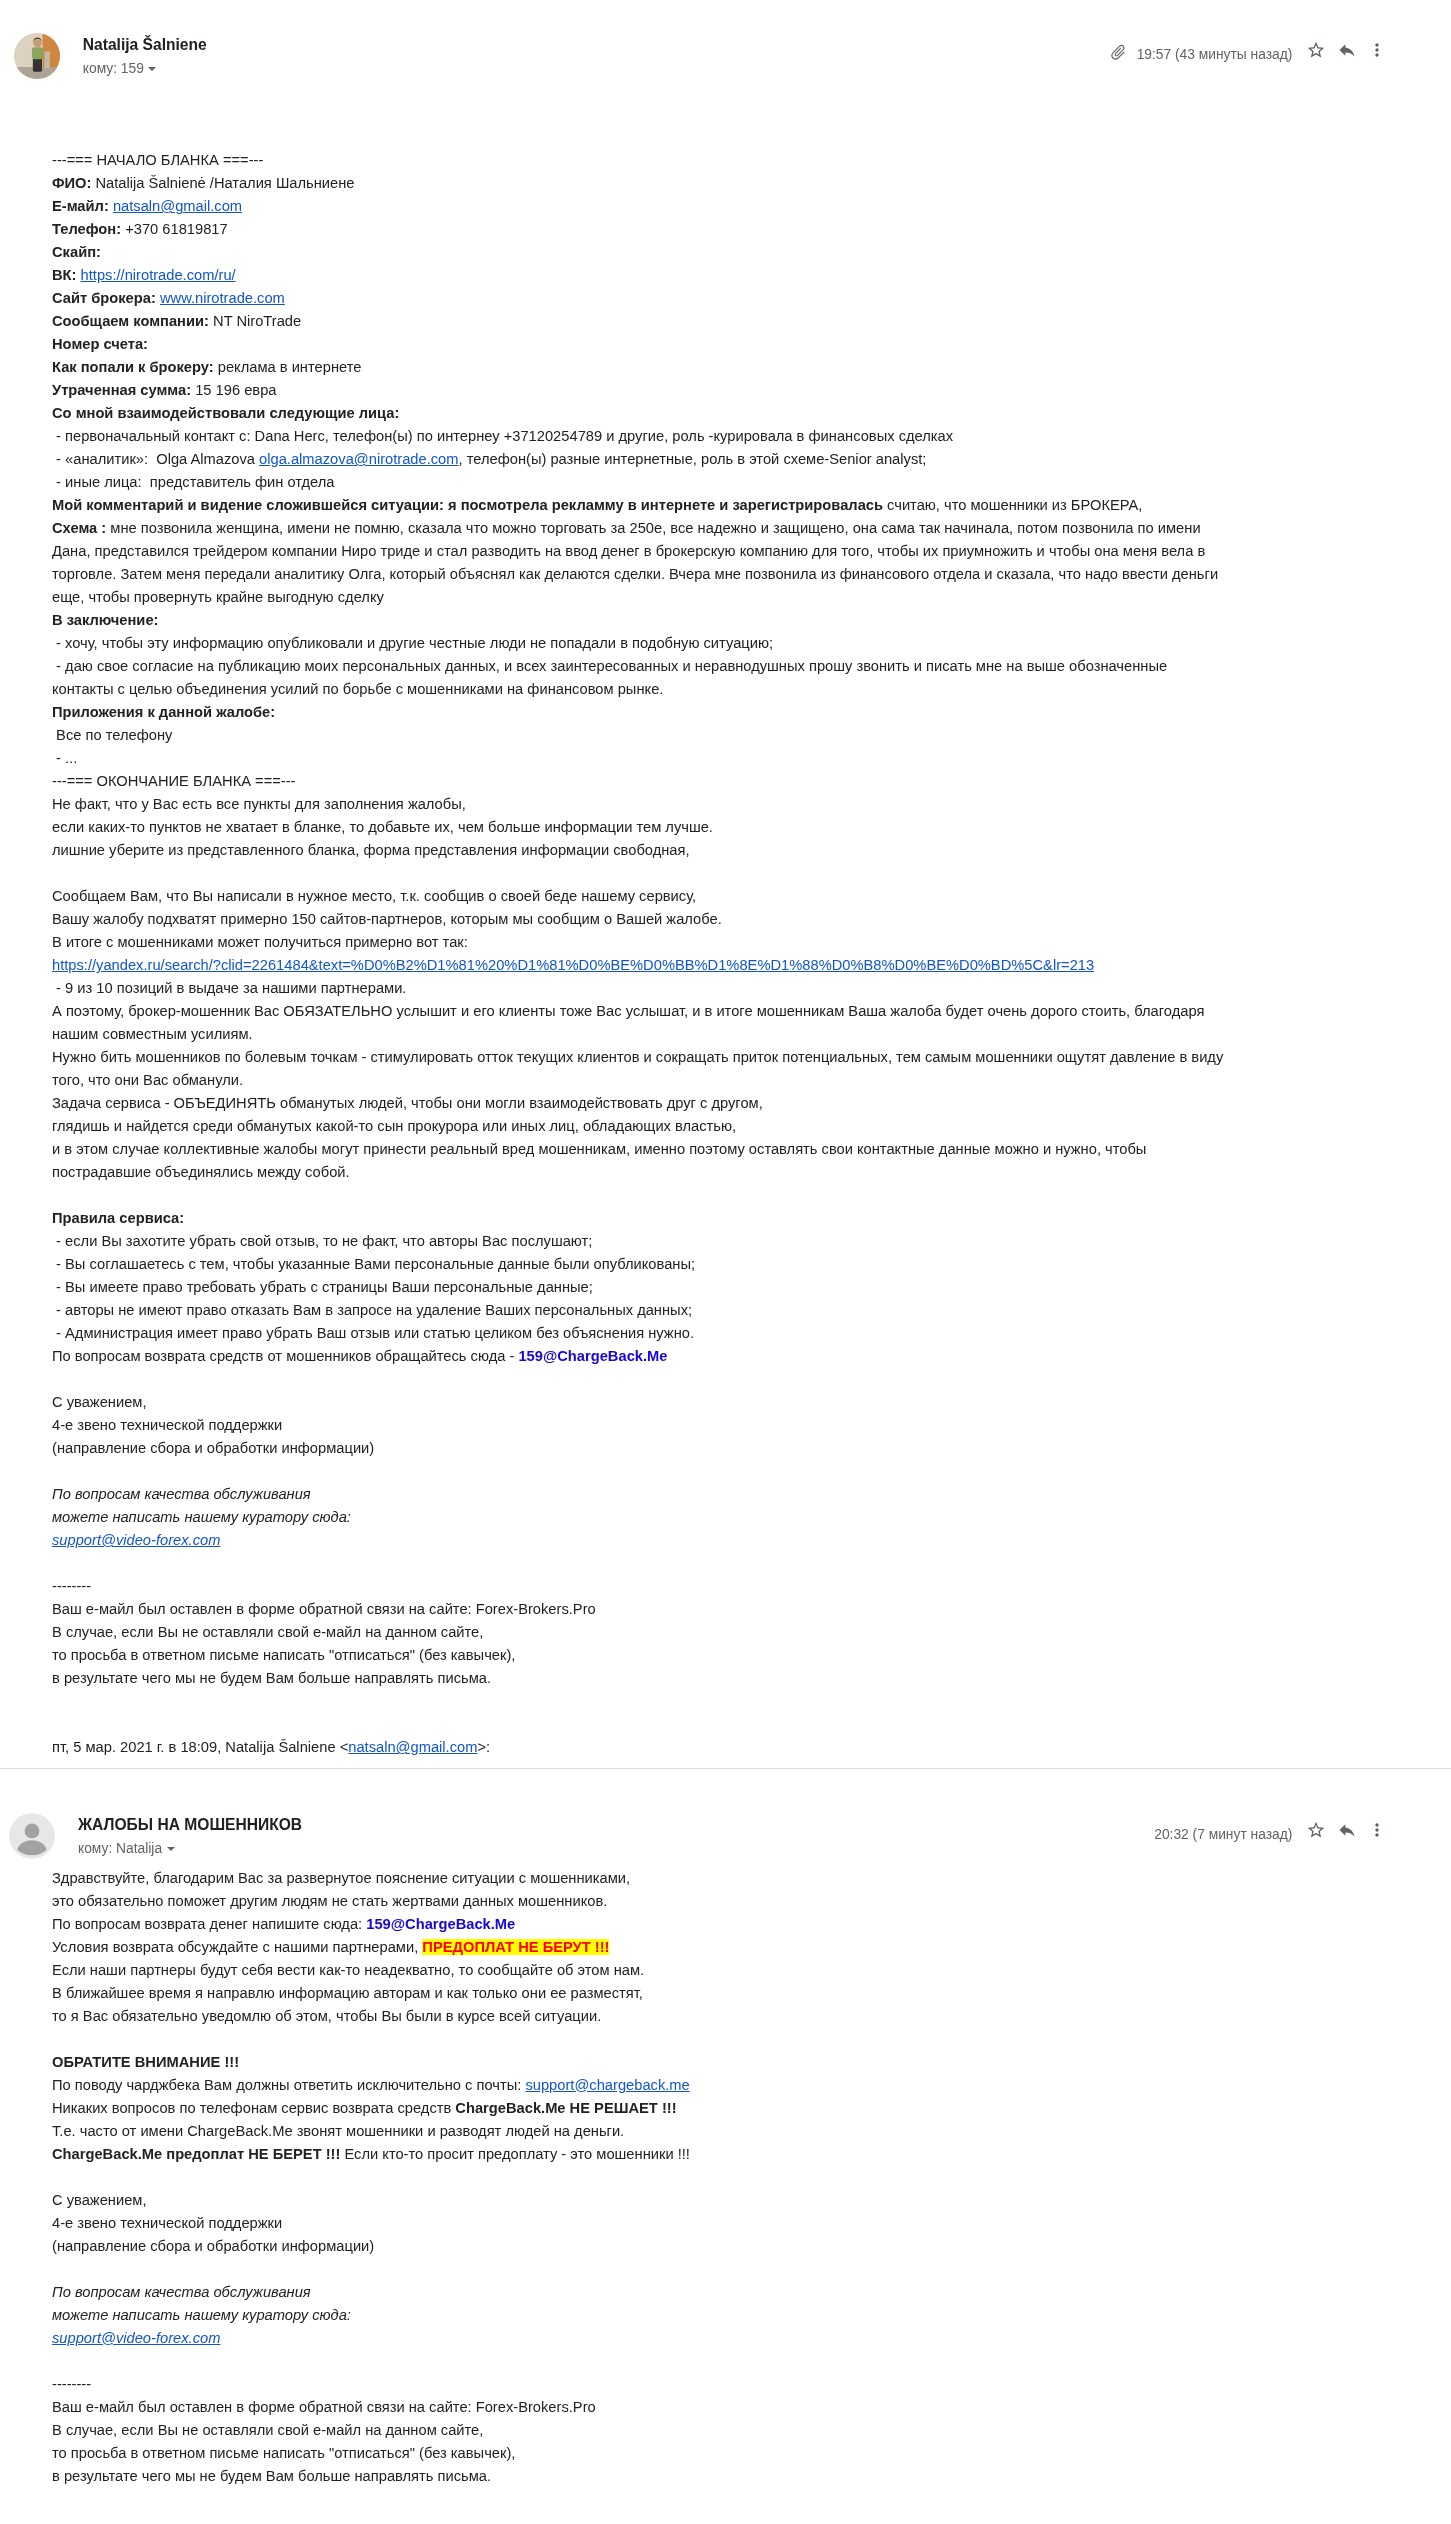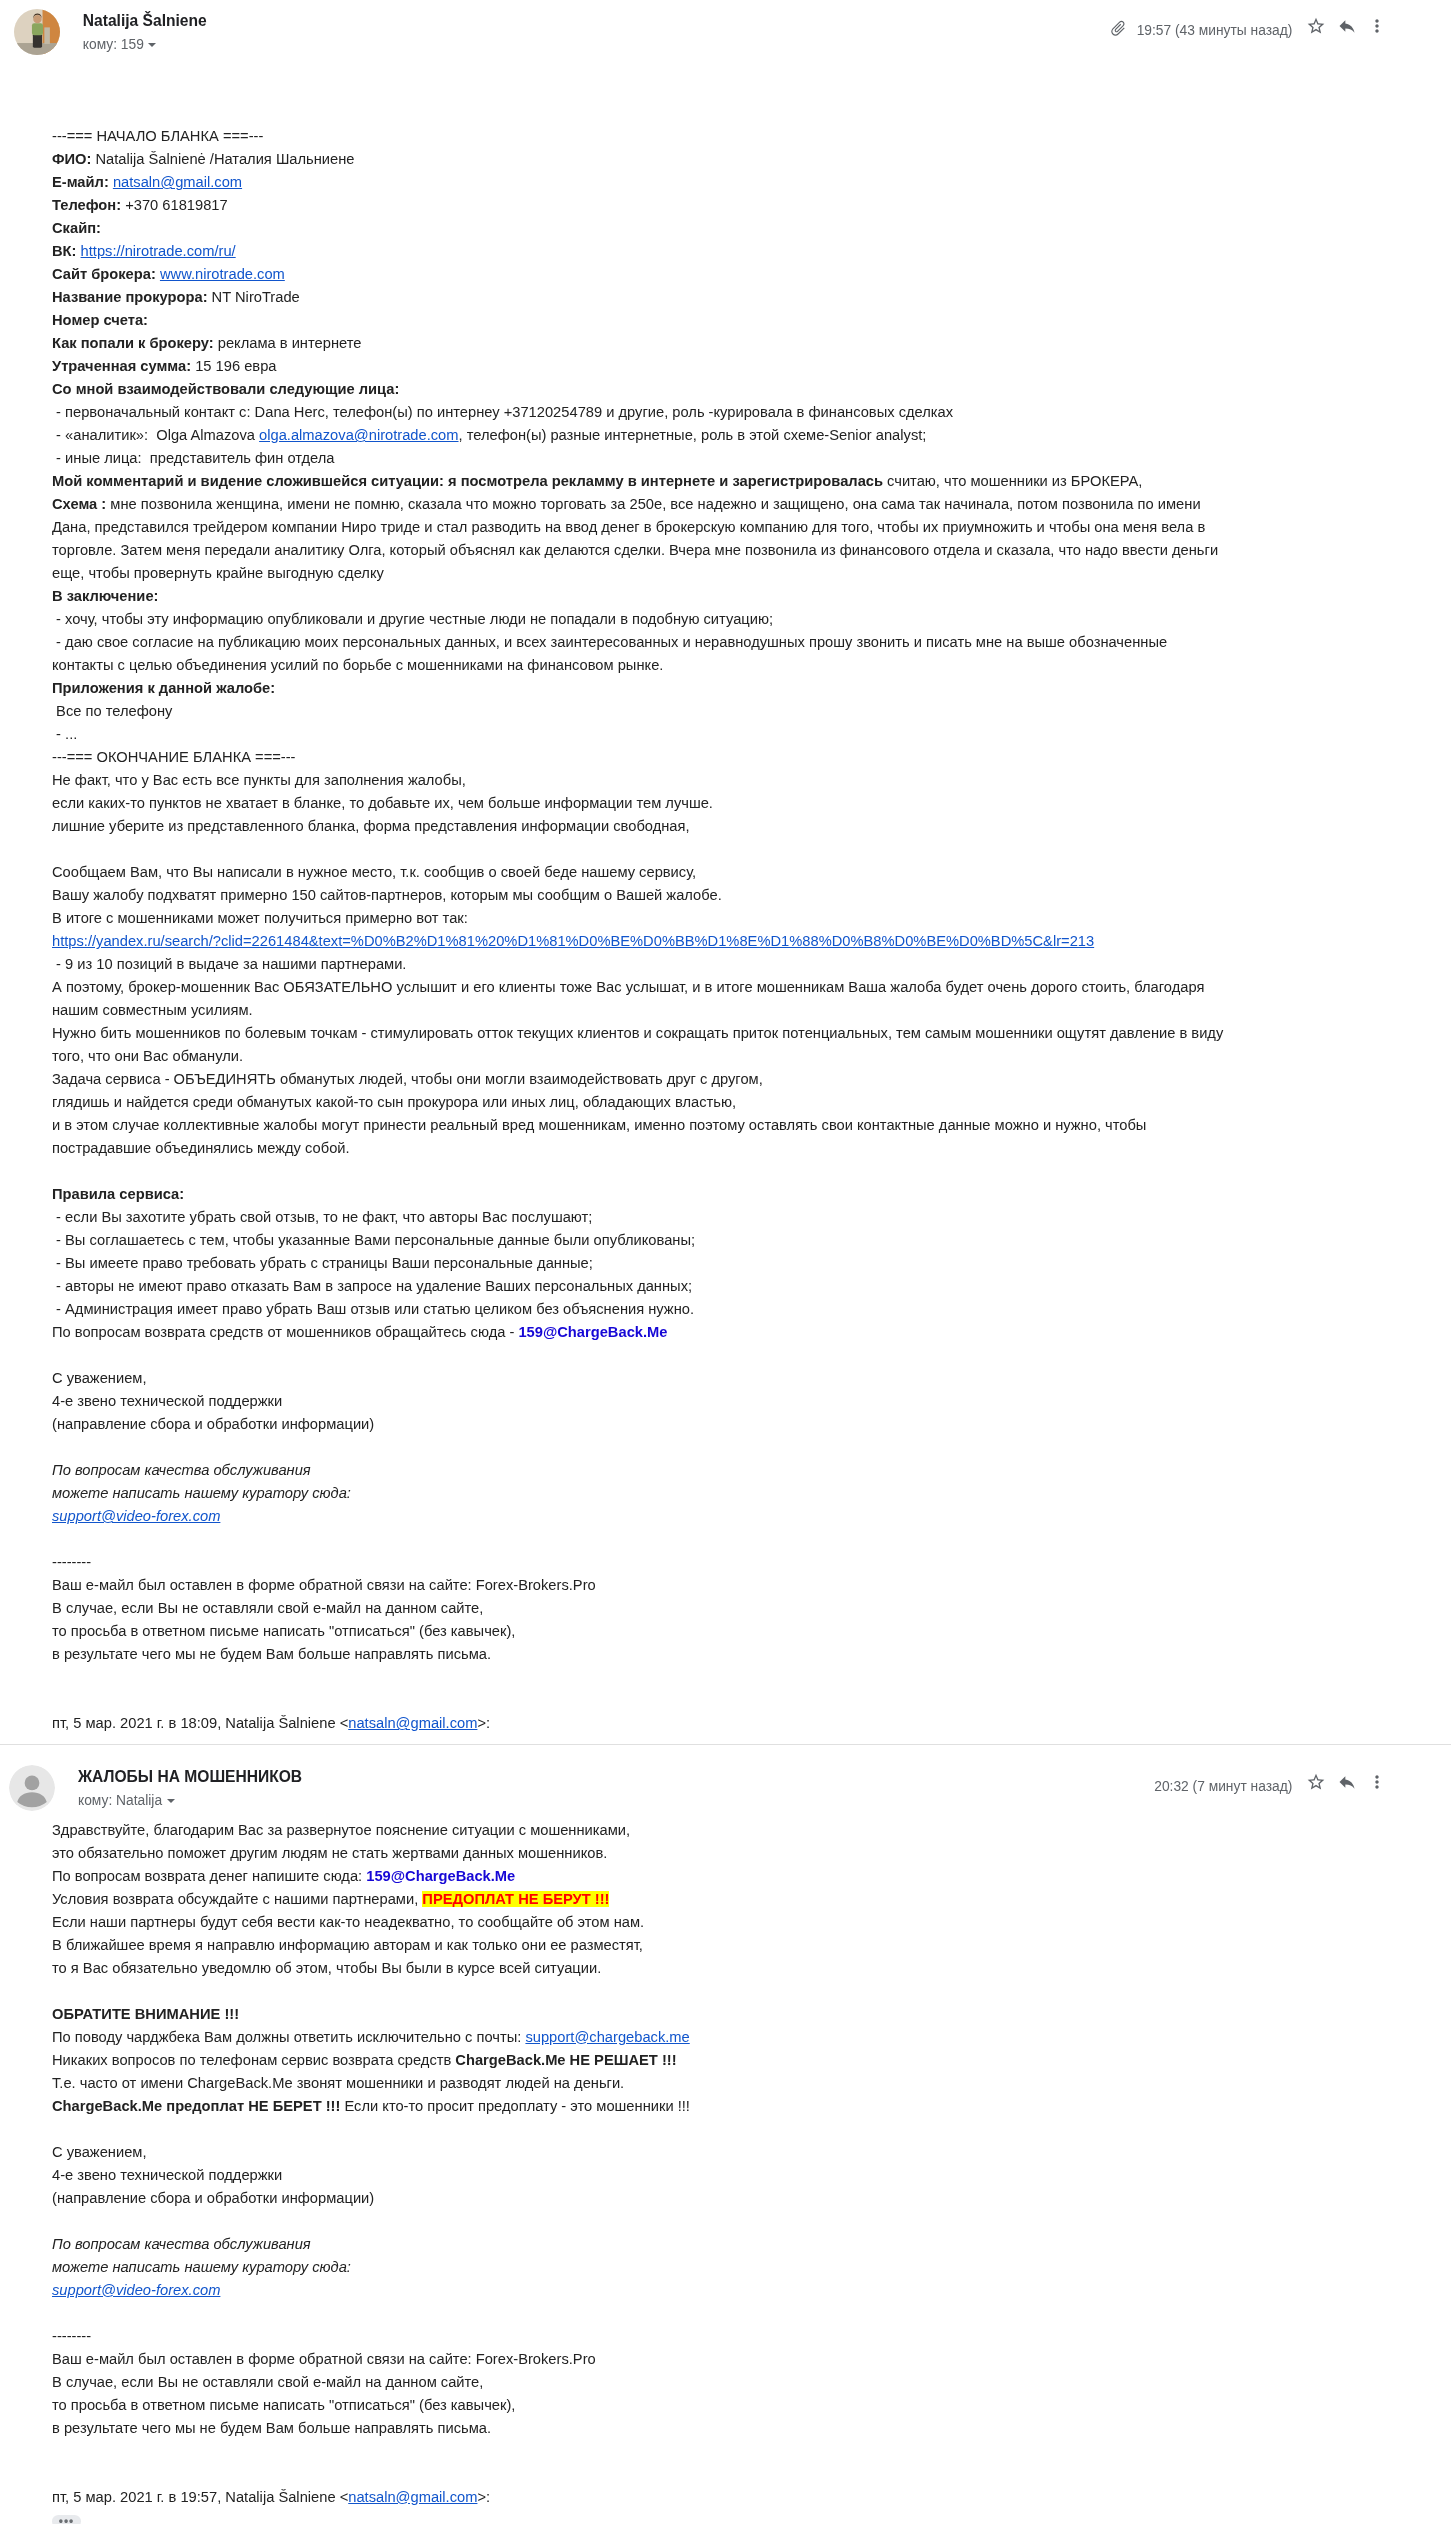--- a/index.html
+++ b/index.html
@@ -8,21 +8,21 @@
     --name:#202124; --btn_bg:#e8eaed;
   }
   *{box-sizing:border-box;}
   html,body{margin:0;padding:0;}
   body{
     width:1452px; min-height:2525px; background:#ffffff;
     font-family:"Liberation Sans", sans-serif; color:var(--text);
   }
   .email{position:relative;}
   .email + .email{border-top:0.9px solid var(--divider); margin-top:9.2px;}
-  .hdr{display:flex; align-items:flex-start; padding:9.2px 63px 0 13.8px;}
+  .hdr{display:flex; align-items:flex-start; padding:9.2px 63px 0 13.8px;margin-top:24px;}
   .email.second .hdr{padding-top:20px;padding-left:9px;}
   .avatar{width:46px;height:46px;border-radius:50%;overflow:hidden;flex:none;cursor:pointer;}
   .avatar svg{display:block;width:46px;height:46px;}
   .hinfo{margin-left:23px; flex:1; min-width:0; padding-top:2.8px;}
   .sender{font-size:15.6px; font-weight:bold; color:var(--name); line-height:18.4px;}
   .to{font-size:13.8px; color:var(--meta); margin-top:6.4px; display:inline-flex; align-items:center; gap:4.6px; cursor:pointer;text-align:center;}
   .tri{width:0;height:0;border-left:4.1px solid transparent;border-right:4.1px solid transparent;border-top:4.6px solid var(--meta); margin-top:1.8px;}
   .meta{display:flex; align-items:flex-end; gap:6.4px; flex:none; padding-top:4.6px;}
   .time{font-size:13.8px; color:var(--meta); white-space:nowrap; margin-right:5.5px;}
   .icon-btn{width:24px;height:24px;display:flex;align-items:center;justify-content:center;cursor:pointer;border-radius:50%;}
@@ -97,21 +97,21 @@
       </div>
     </div>
     <div class="body">
         <div class="line"><span>---=== НАЧАЛО БЛАНКА ===---</span></div>
         <div class="line"><span class="b">ФИО:</span><span> Natalija Šalnienė /Наталия Шальниене</span></div>
         <div class="line"><span class="b">Е-майл:</span><span> </span><a class="lnk" href="#">natsaln@gmail.com</a></div>
         <div class="line"><span class="b">Телефон:</span><span> +370 61819817</span></div>
         <div class="line"><span class="b">Скайп:</span></div>
         <div class="line"><span class="b">ВК:</span><span> </span><a class="lnk" href="#">https://nirotrade.com/ru/</a></div>
         <div class="line"><span class="b">Сайт брокера:</span><span> </span><a class="lnk" href="#">www.nirotrade.com</a></div>
-        <div class="line"><span class="b">Название прокурора:</span><span> NT NiroTrade</span></div>
+        <div class="line"><span class="b">Сообщаем компании:</span><span> NT NiroTrade</span></div>
         <div class="line"><span class="b">Номер счета:</span></div>
         <div class="line"><span class="b">Как попали к брокеру:</span><span> реклама в интернете</span></div>
         <div class="line"><span class="b">Утраченная сумма:</span><span> 15 196 евра</span></div>
         <div class="line"><span class="b">Со мной взаимодействовали следующие лица:</span></div>
         <div class="line"><span> - первоначальный контакт с: Dana Herc, телефон(ы) по интернеу +37120254789 и другие, роль -курировала в финансовых сделках</span></div>
         <div class="line"><span> - «аналитик»:  Olga Almazova </span><a class="lnk" href="#">olga.almazova@nirotrade.com</a><span>, телефон(ы) разные интернетные, роль в этой схеме-Senior analyst;</span></div>
         <div class="line"><span> - иные лица:  представитель фин отдела</span></div>
         <div class="line"><span class="b">Мой комментарий и видение сложившейся ситуации: я посмотрела рекламму в интернете и зарегистрировалась</span><span> считаю, что мошенники из БРОКЕРА,</span></div>
         <div class="line"><span class="b">Схема :</span><span> мне позвонила женщина, имени не помню, сказала что можно торговать за 250е, все надежно и защищено, она сама так начинала, потом позвонила по имени</span></div>
         <div class="line"><span>Дана, представился трейдером компании Ниро триде и стал разводить на ввод денег в брокерскую компанию для того, чтобы их приумножить и чтобы она меня вела в</span></div>

